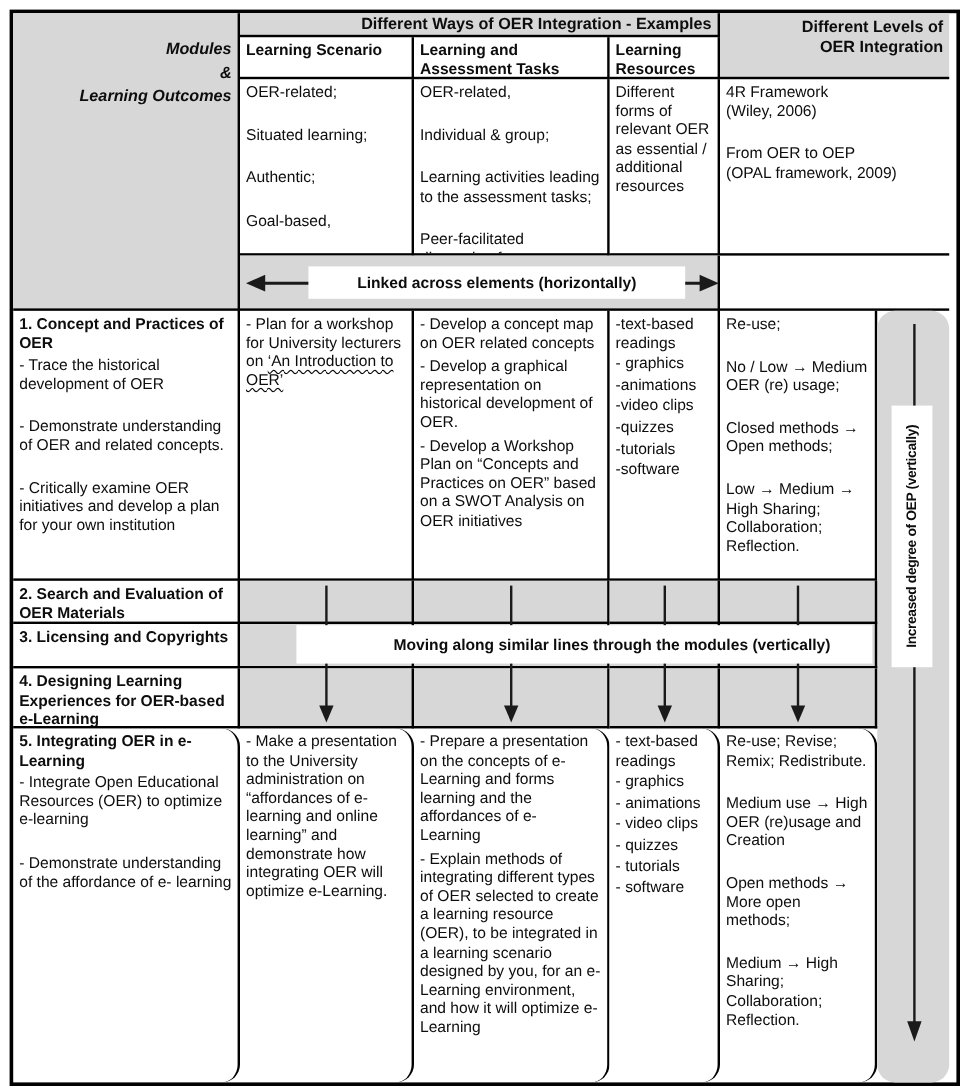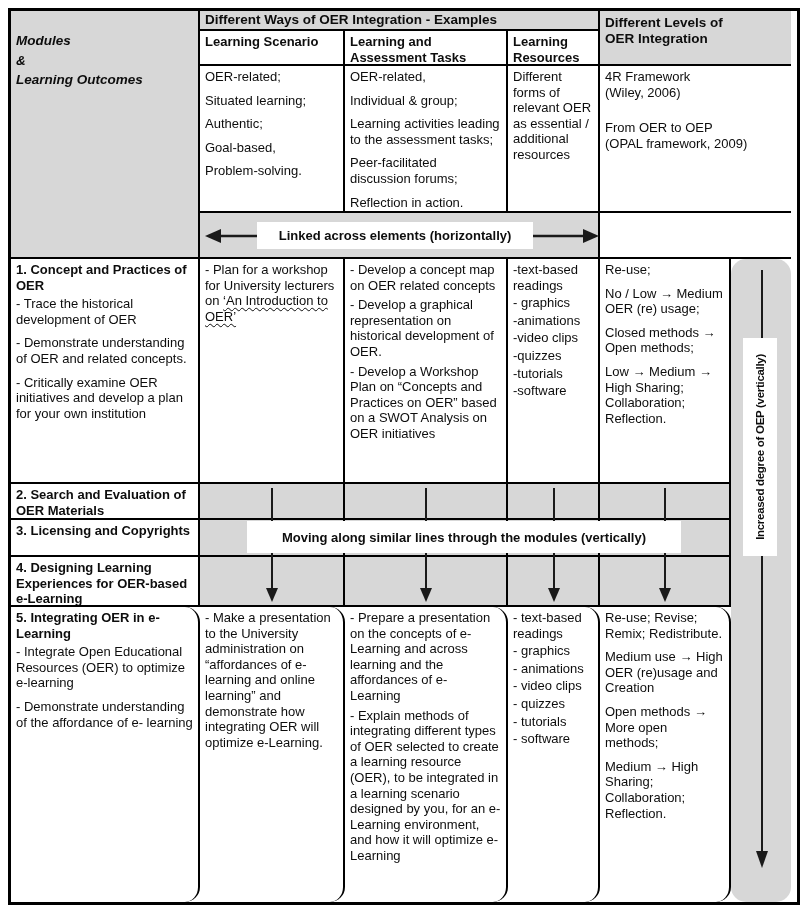--- a/index.html
+++ b/index.html
@@ -6,39 +6,39 @@
   .frame{position:relative;width:800px;height:905px;background:#fff;
          font-family:"Liberation Sans",sans-serif;color:#0d0d0d;}
   .grid{position:absolute;left:8px;top:8px;width:786px;height:891px;
         border:3px solid #000;background:#fff;display:grid;
         grid-template-columns:189px 145px 163px 92px 131px 60px;
         grid-template-rows:20px 35px 147px 46px 225px 36px 37px 50px 1fr;}
   .cell{border-right:2px solid #000;border-bottom:2px solid #000;
         padding:3px 5px;font-size:13px;line-height:1.2;overflow:hidden;}
   .gray{background:var(--gray,#d7d7d7);}
   .bold{font-weight:bold;}
-  .center{text-align:left;}
+  .center{text-align:right;}
   .pre{white-space:pre-line;}
   .noR{border-right:none;}
   .noB{border-bottom:none;border-radius:15px;}
   .hdr-big{font-size:13.5px;padding-top:1px;}
   .corner{padding-top:20px;line-height:1.45;font-size:13.5px;font-style:italic;}
   .para + .para{margin-top:4px;}
-  .gap-sm .para + .para{margin-top:8px;}
+  .gap-sm .para + .para{margin-top:20px;}
   .tight .para + .para{margin-top:2px;}
   .gap-lg .para + .para{margin-top:20px;}
   .para{white-space:pre-line;}
   .module-title{font-weight:bold;margin-bottom:3px;}
   .wavy{text-decoration:underline;text-decoration-style:wavy;
         text-decoration-thickness:1px;text-underline-offset:2px;}
   .overlay{position:absolute;left:0;top:0;pointer-events:none;}
   .label-box{position:absolute;background:#fff;display:flex;align-items:center;
              justify-content:center;font-weight:bold;font-size:13px;text-align:center;}
-  .linked-label{left:257px;top:222px;width:276px;height:27px;}
-  .moving-label{left:247px;top:521px;width:434px;height:32px;}
+  .linked-label{left:257px;top:222px;width:314px;height:27px;}
+  .moving-label{left:247px;top:521px;width:434px;height:32px;padding-left:46px;}
   .oep-label{left:743px;top:338px;width:34px;height:218px;}
   .oep-label span{writing-mode:vertical-rl;transform:rotate(180deg);
                   font-weight:bold;font-size:11.5px;letter-spacing:-0.3px;white-space:nowrap;}
 </style>
 </head>
 <body>
 
 <div class="frame">
   <div class="grid">
 
@@ -134,21 +134,21 @@
 
     <div class="cell noB" style="grid-area:9/1/10/2">
       <div class="module-title">5. Integrating OER in e-Learning</div>
       <div class="gap-sm">
           <div class="para">- Integrate Open Educational Resources (OER) to optimize e-learning</div>
           <div class="para">- Demonstrate understanding of the affordance of e- learning</div>
         </div>
     </div>
     <div class="cell noB" style="grid-area:9/2/10/3">- Make a presentation to the University administration on “affordances of e-learning and online learning” and demonstrate how integrating OER will optimize e-Learning.</div>
     <div class="cell noB" style="grid-area:9/3/10/4">
-        <div class="para">- Prepare a presentation on the concepts of e-Learning and across learning and the affordances of e- Learning</div>
+        <div class="para">- Prepare a presentation on the concepts of e-Learning and forms learning and the affordances of e- Learning</div>
         <div class="para">- Explain methods of integrating different types of OER selected to create a learning resource (OER), to be integrated in a learning scenario designed by you, for an e-Learning environment, and how it will optimize e- Learning</div>
       </div>
     <div class="cell tight noB" style="grid-area:9/4/10/5">
         <div class="para">- text-based readings</div>
         <div class="para">- graphics</div>
         <div class="para">- animations</div>
         <div class="para">- video clips</div>
         <div class="para">- quizzes</div>
         <div class="para">- tutorials</div>
         <div class="para">- software</div>

